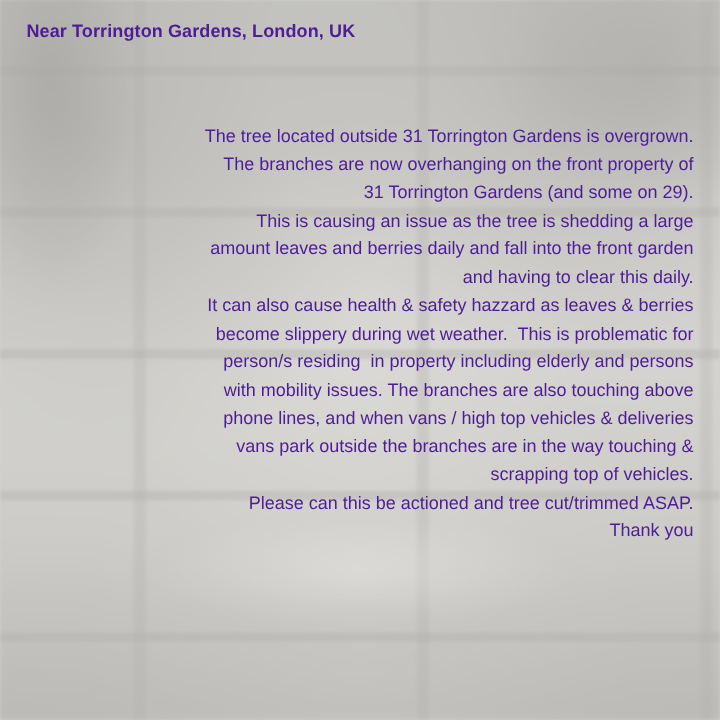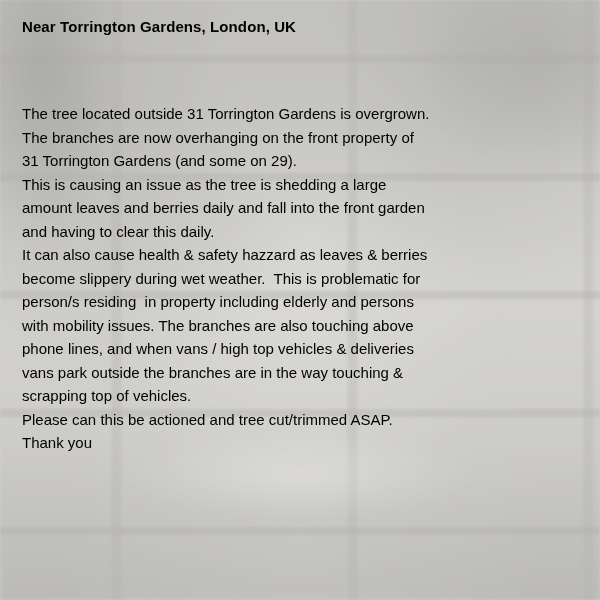--- a/index.html
+++ b/index.html
@@ -91,31 +91,32 @@
   }
   .content {
     position: absolute;
     inset: 0;
     padding: 16px 22px 0 22px;
     box-sizing: border-box;
   }
   .title {
     font-size: 15px;
     font-weight: bold;
-    color: #000000;
+    color: #4c1d95;
     letter-spacing: 0.1px;
     margin: 2px 0 0 0;
     line-height: 18px;
   }
   .body-text {
     margin-top: 66px;
     font-size: 15px;
     line-height: 23.5px;
-    color: #000000;
+    color: #4c1d95;
     white-space: pre-wrap;
+    text-align: right;
   }
 </style>
 </head>
 <body>
 
 <div id="card">
   <div class="bg"></div>
   <div class="shadow-a"></div>
   <div class="shadow-b"></div>
   <div class="shadow-c"></div>

